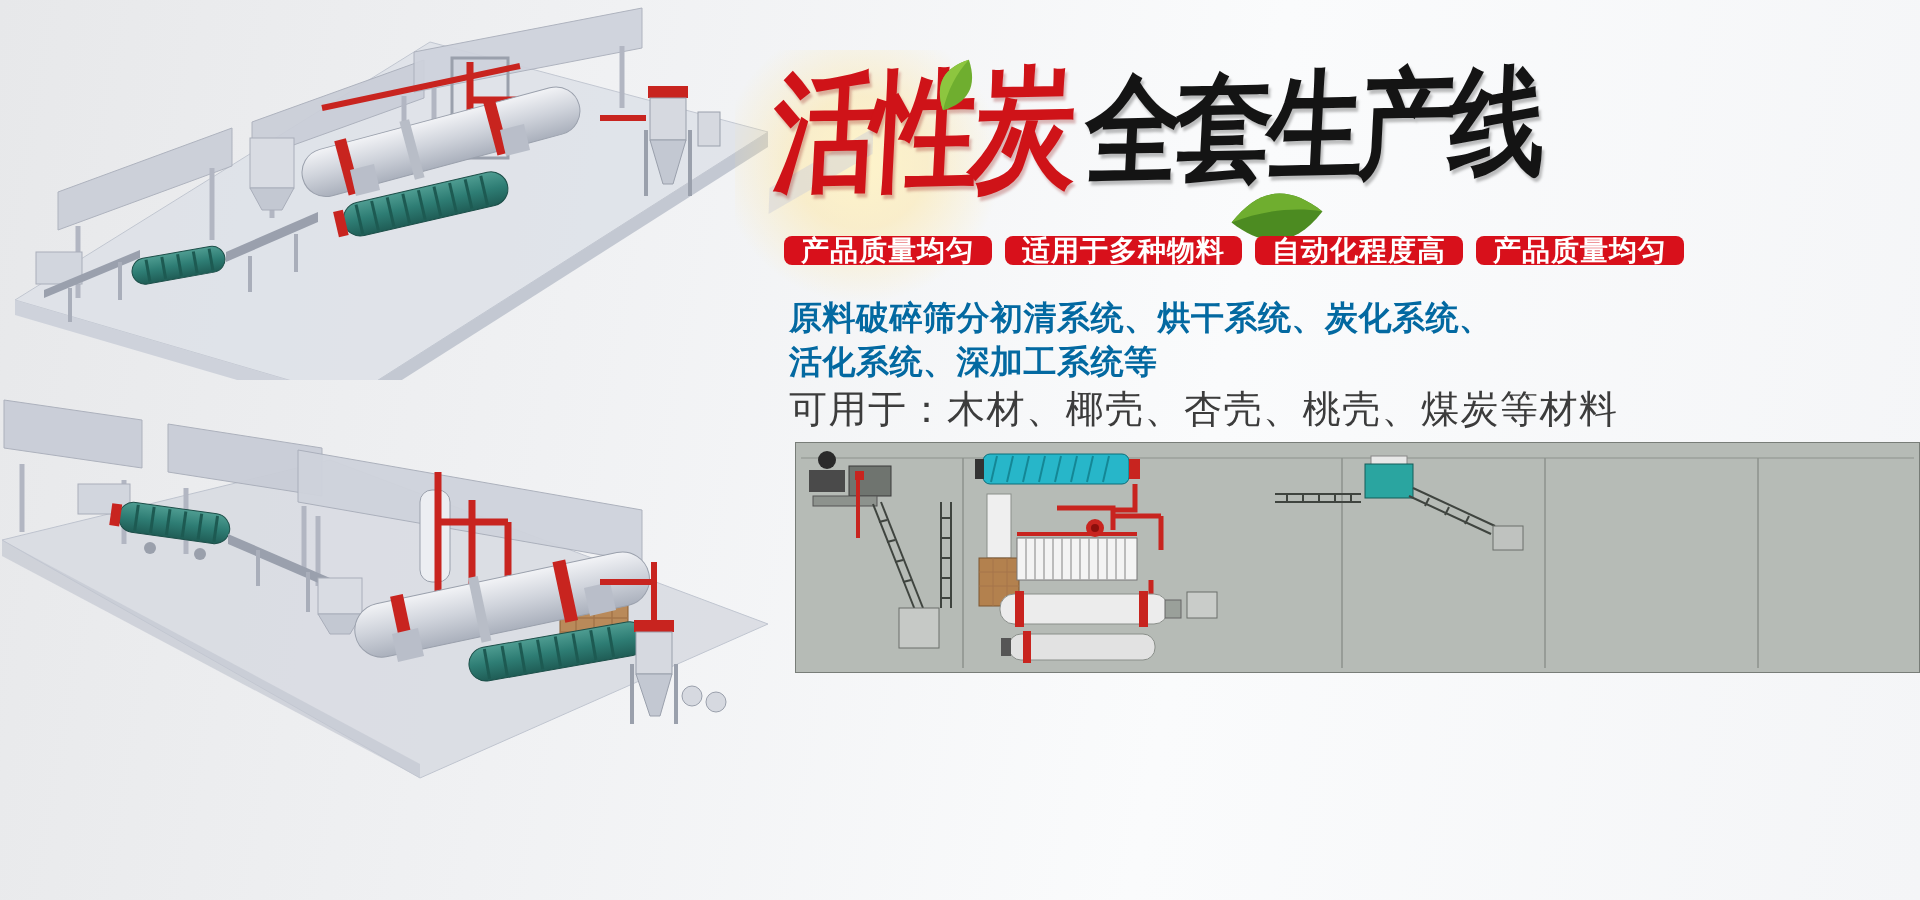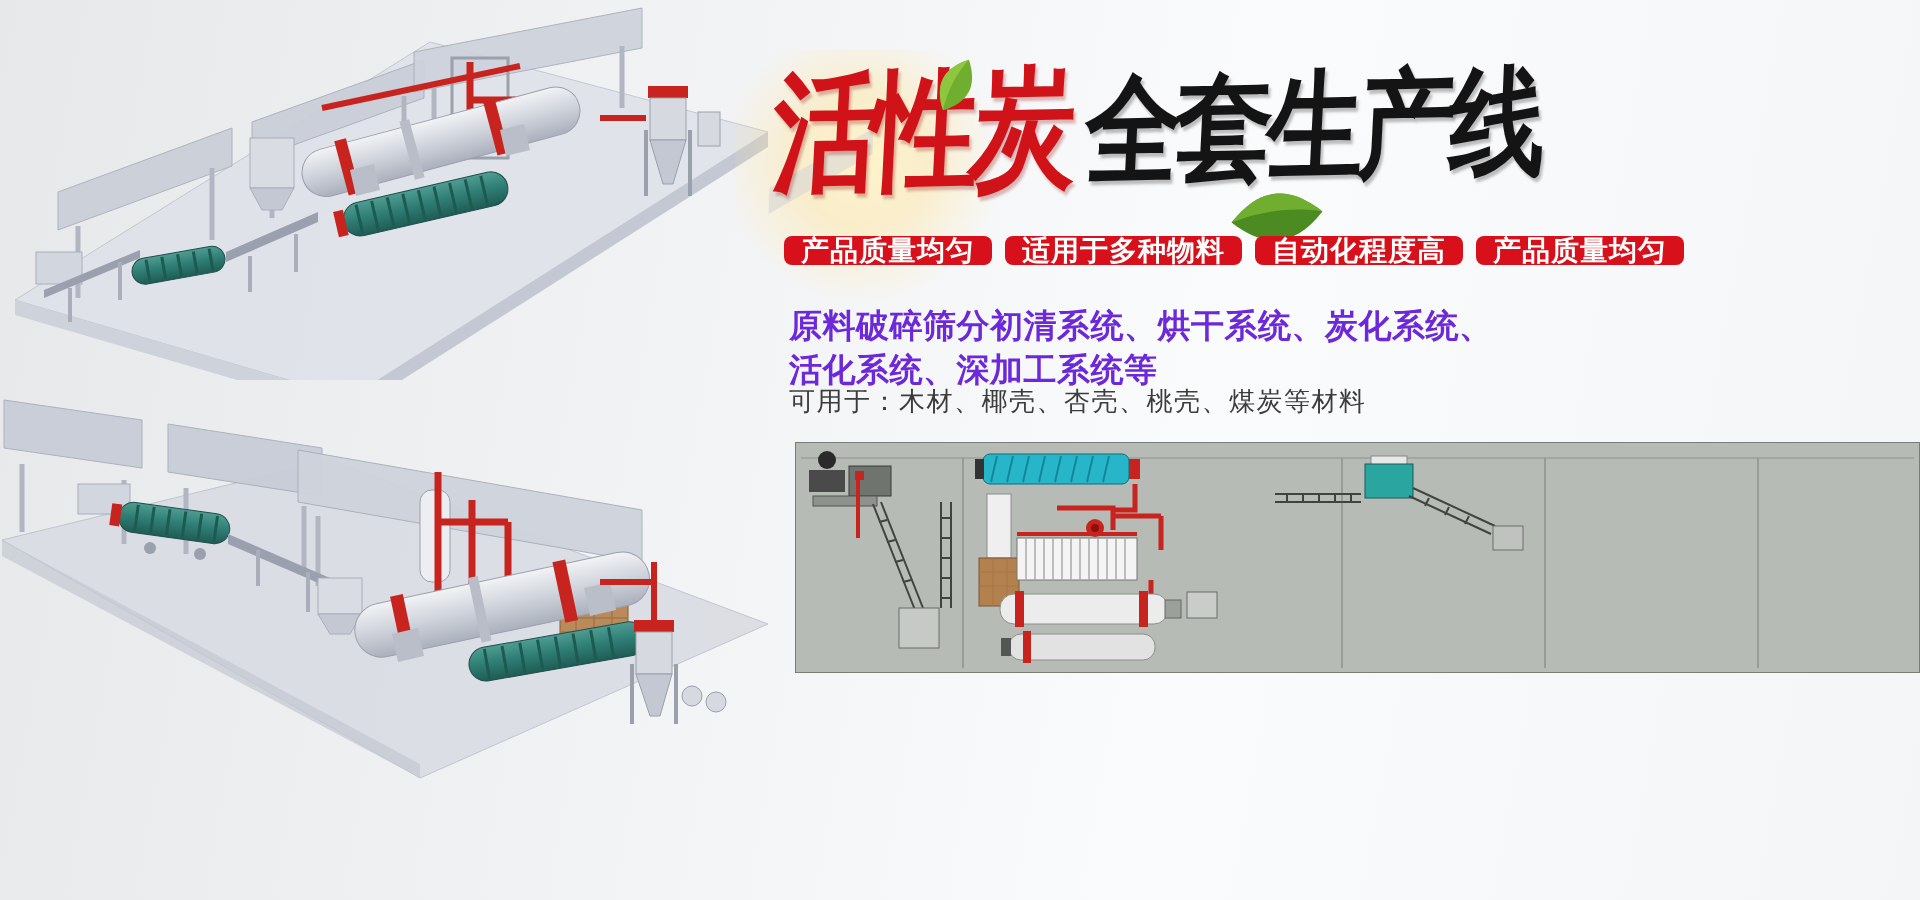--- a/index.html
+++ b/index.html
@@ -30,23 +30,23 @@
   .leaf { position:absolute; }
   .leaf-1 { left:158px; top:-6px; width:46px; height:46px; transform:rotate(-18deg); z-index:2; }
   .leaf-2 { left:465px; top:112px; width:74px; height:74px; transform:rotate(38deg); z-index:0; }
 
   
   .badges { position:absolute; left:784px; top:236px; display:flex; gap:13px; }
   .badge { height:29px; padding:0 17px; background:#d8101b; color:#ffffff; font-size:28px; font-weight:bold;
     display:flex; align-items:center; border-radius:8px; letter-spacing:1px; }
 
   
-  .desc { position:absolute; left:789px; top:304px; font-size:33px; font-weight:bold; color:#6d28d9;
+  .desc { position:absolute; left:789px; top:296px; font-size:33px; font-weight:bold; color:#0369a1;
     line-height:44px; letter-spacing:.5px; }
-  .apps { position:absolute; left:789px; top:384px; font-size:26px; font-weight:400; color:#3c3c3c;
+  .apps { position:absolute; left:789px; top:384px; font-size:38px; font-weight:400; color:#3c3c3c;
     letter-spacing:1.5px; }
 
   
   .schematic { position:absolute; left:795px; top:442px; width:1125px; height:231px; }
 </style>
 </head>
 <body>
 
 <div class="stage">
 

